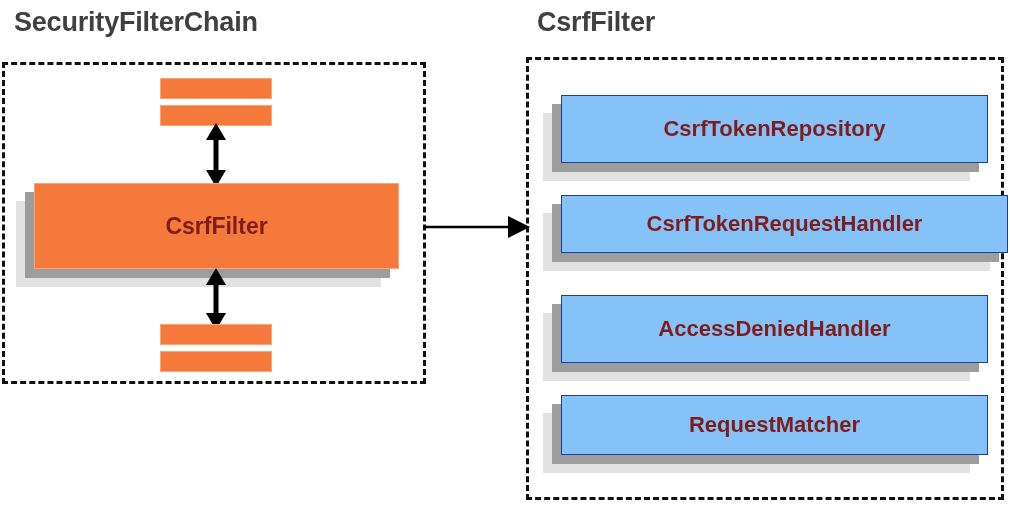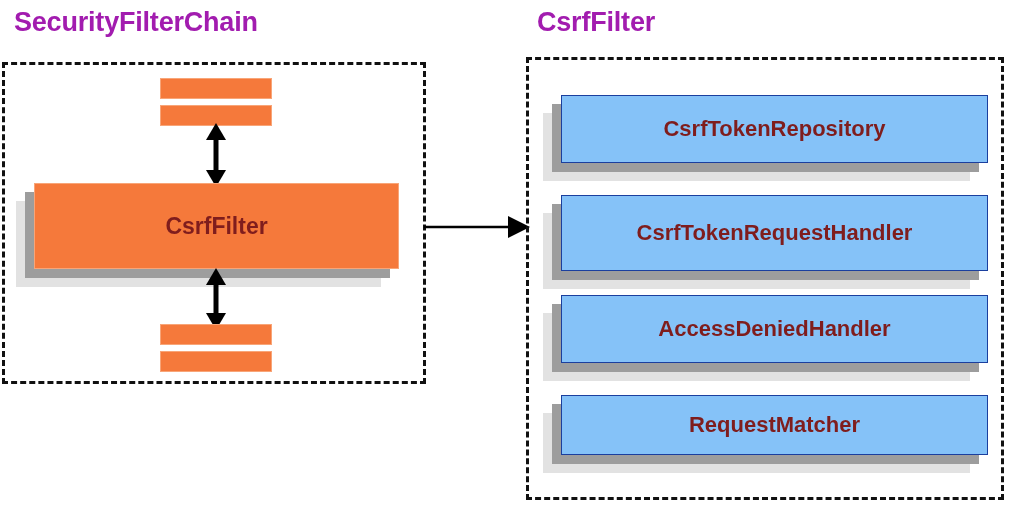--- a/index.html
+++ b/index.html
@@ -19,21 +19,21 @@
     overflow: hidden;
   }
 
   
   .panel-title {
     position: absolute;
     font-family: "Liberation Sans", sans-serif;
     font-weight: bold;
     font-size: 27px;
     line-height: 1;
-    color: #a21caf;
+    color: #404040;
     white-space: nowrap;
     letter-spacing: -0.2px;
   }
   #title-left  { left: 14px;  top: 9px; }
   #title-right { left: 537px; top: 9px; }
 
   
   .dashed-panel {
     position: absolute;
     border: 3px dashed #111111;
@@ -149,21 +149,21 @@
   <div class="panel-title" id="title-right">CsrfFilter</div>
 
   <div class="dashed-panel" id="panel-right"></div>
 
   <div class="stack blue" style="left:561px; top:95px; width:427px; height:68px;">
     <div class="shadow-back"></div>
     <div class="shadow-mid"></div>
     <div class="face">CsrfTokenRepository</div>
   </div>
 
-  <div class="stack blue" style="left:561px; top:195px; width:427px; height:76px;">
+  <div class="stack blue" style="left:561px; top:195px; width:427px; height:58px;padding-left:20px;">
     <div class="shadow-back"></div>
     <div class="shadow-mid"></div>
     <div class="face">CsrfTokenRequestHandler</div>
   </div>
 
   <div class="stack blue" style="left:561px; top:295px; width:427px; height:68px;">
     <div class="shadow-back"></div>
     <div class="shadow-mid"></div>
     <div class="face">AccessDeniedHandler</div>
   </div>

